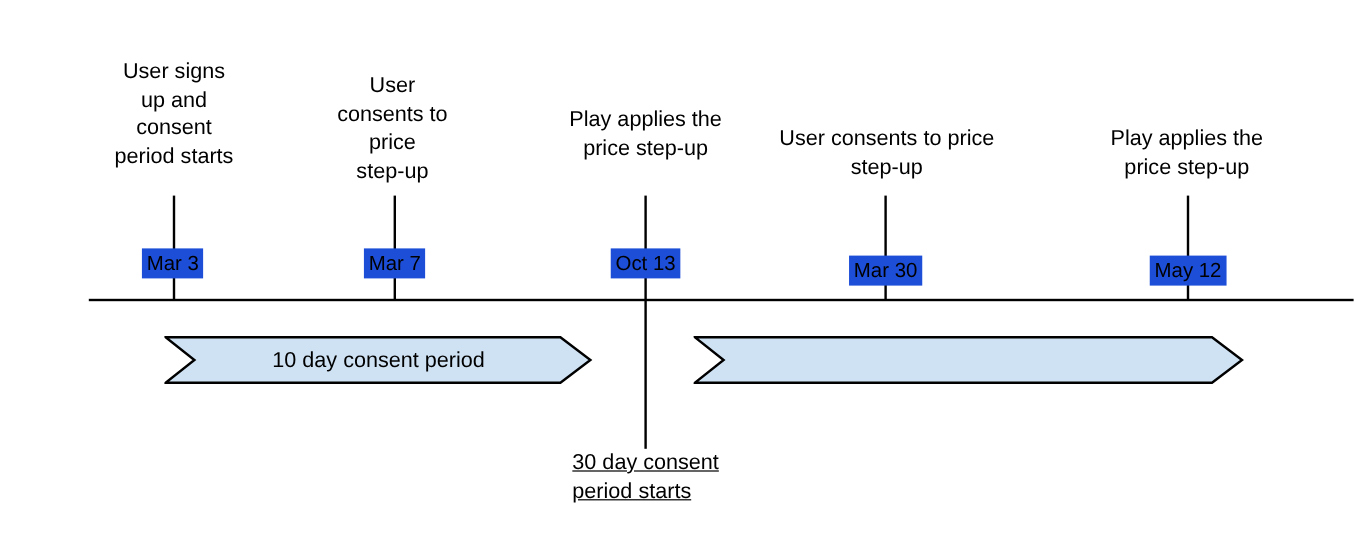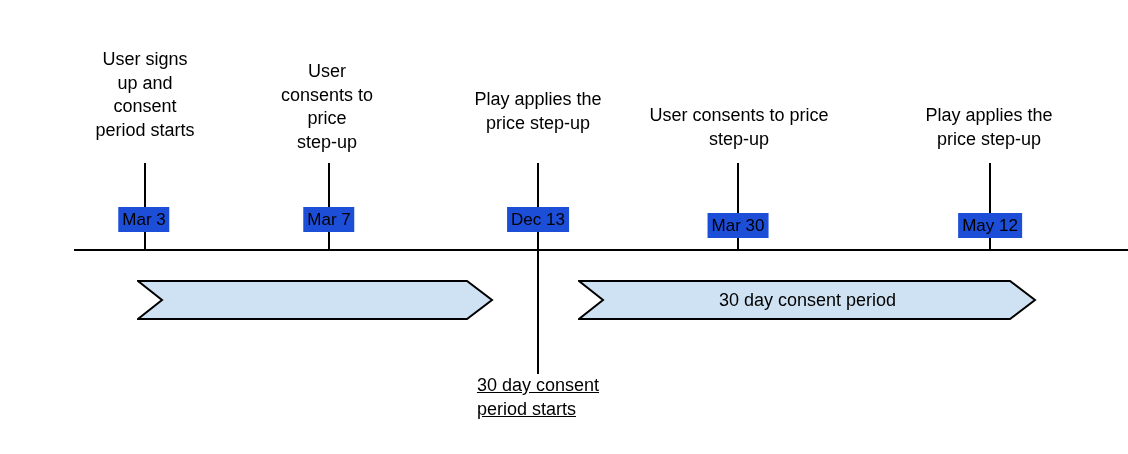--- a/index.html
+++ b/index.html
@@ -85,36 +85,36 @@
   <div class="desc" style="left:283px; top:60px;">User
 consents to
 price
 step-up</div>
   <div class="tick" style="left:284px; top:163px; height:87px;"></div>
   <div class="date-label" style="left:285px; top:207px;">Mar 7</div>
 
   <div class="desc" style="left:494px; top:88px;">Play applies the
 price step-up</div>
   <div class="tick" style="left:493px; top:163px; height:211px;"></div>
-  <div class="date-label" style="left:494px; top:207px;">Dec 13</div>
+  <div class="date-label" style="left:494px; top:207px;">Oct 13</div>
   <div class="note" style="left:494px; top:374px;">30 day consent
 period starts</div>
 
   <div class="desc" style="left:695px; top:104px;">User consents to price
 step-up</div>
   <div class="tick" style="left:693px; top:163px; height:87px;"></div>
   <div class="date-label" style="left:694px; top:213px;">Mar 30</div>
 
   <div class="desc" style="left:945px; top:104px;">Play applies the
 price step-up</div>
   <div class="tick" style="left:945px; top:163px; height:87px;"></div>
   <div class="date-label" style="left:946px; top:213px;">May 12</div>
 
   <svg class="period-arrow" style="left:93px; top:280px;" width="357" height="40" viewBox="0 0 357 40">
     <polygon points="1,1 330,1 355,20 330,39 1,39 25,20" fill="#cfe2f3" stroke="#000000" stroke-width="2" stroke-linejoin="miter"></polygon>
   </svg>
+  <div class="period-label" style="left:93px; top:280px; width:357px; height:40px;">10 day consent period</div>
 
   <svg class="period-arrow" style="left:534px; top:280px;" width="459" height="40" viewBox="0 0 459 40">
     <polygon points="1,1 432,1 457,20 432,39 1,39 25,20" fill="#cfe2f3" stroke="#000000" stroke-width="2" stroke-linejoin="miter"></polygon>
   </svg>
-  <div class="period-label" style="left:534px; top:280px; width:459px; height:40px;">30 day consent period</div>
 
 </div>
 
 </body></html>

